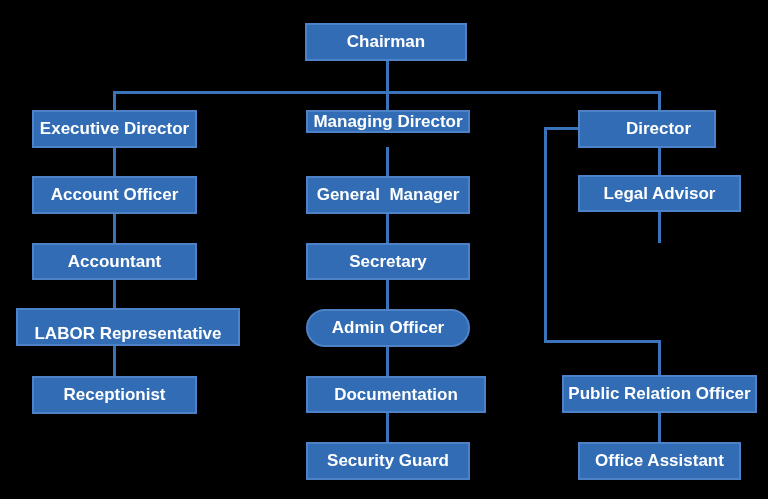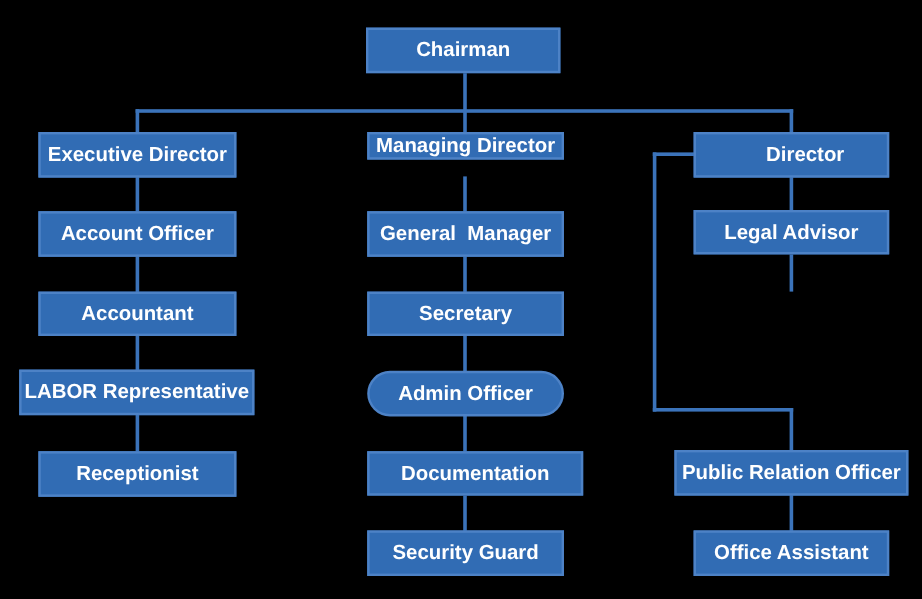--- a/index.html
+++ b/index.html
@@ -74,21 +74,21 @@
 
   <div class="node" style="left:32px; top:110px; width:165px; height:38px;">
     <span>Executive Director</span>
   </div>
   <div class="node" style="left:32px; top:243px; width:165px; height:37px;">
     <span>Accountant</span>
   </div>
   <div class="node" style="left:32px; top:176px; width:165px; height:38px;">
     <span>Account Officer</span>
   </div>
-  <div class="node" style="left:16px; top:308px; width:196px; height:38px;">
+  <div class="node" style="left:16px; top:308px; width:224px; height:38px;align-items:flex-end;">
     <span>LABOR Representative</span>
   </div>
   <div class="node" style="left:32px; top:376px; width:165px; height:38px;">
     <span>Receptionist</span>
   </div>
 
   <div class="node" style="left:306px; top:110px; width:164px; height:23px;">
     <span>Managing Director</span>
   </div>
   <div class="node" style="left:306px; top:176px; width:164px; height:38px;">
@@ -100,21 +100,21 @@
   <div class="node" style="left:306px; top:309px; width:164px; height:38px;border-radius:19px;">
     <span>Admin Officer</span>
   </div>
   <div class="node" style="left:306px; top:376px; width:180px; height:37px;">
     <span>Documentation</span>
   </div>
   <div class="node" style="left:306px; top:442px; width:164px; height:38px;">
     <span>Security Guard</span>
   </div>
 
-  <div class="node" style="left:578px; top:110px; width:163px; height:38px;padding-left:23px;">
+  <div class="node" style="left:578px; top:110px; width:138px; height:38px;padding-left:23px;">
     <span>Director</span>
   </div>
   <div class="node" style="left:578px; top:175px; width:163px; height:37px;">
     <span>Legal Advisor</span>
   </div>
   <div class="node" style="left:562px; top:375px; width:195px; height:38px;">
     <span>Public Relation Officer</span>
   </div>
   <div class="node" style="left:578px; top:442px; width:163px; height:38px;">
     <span>Office Assistant</span>

